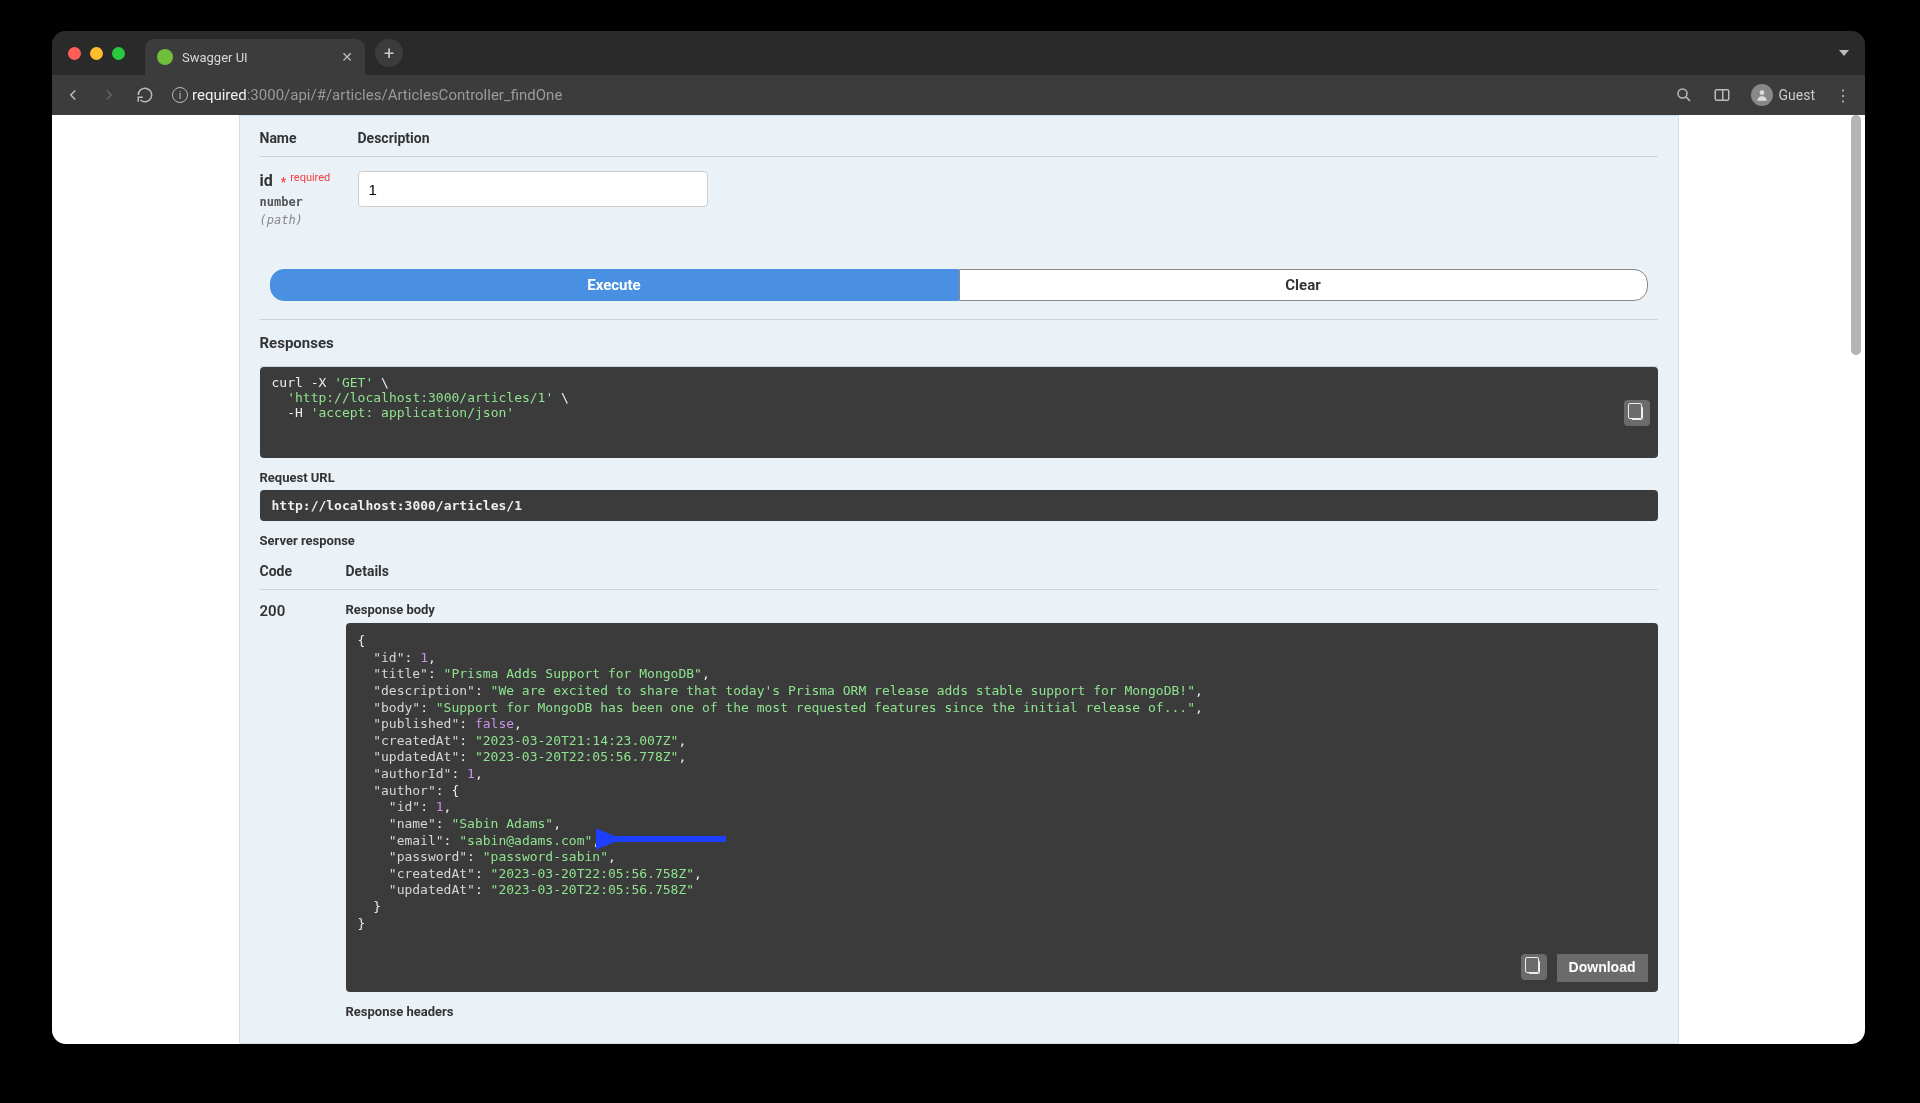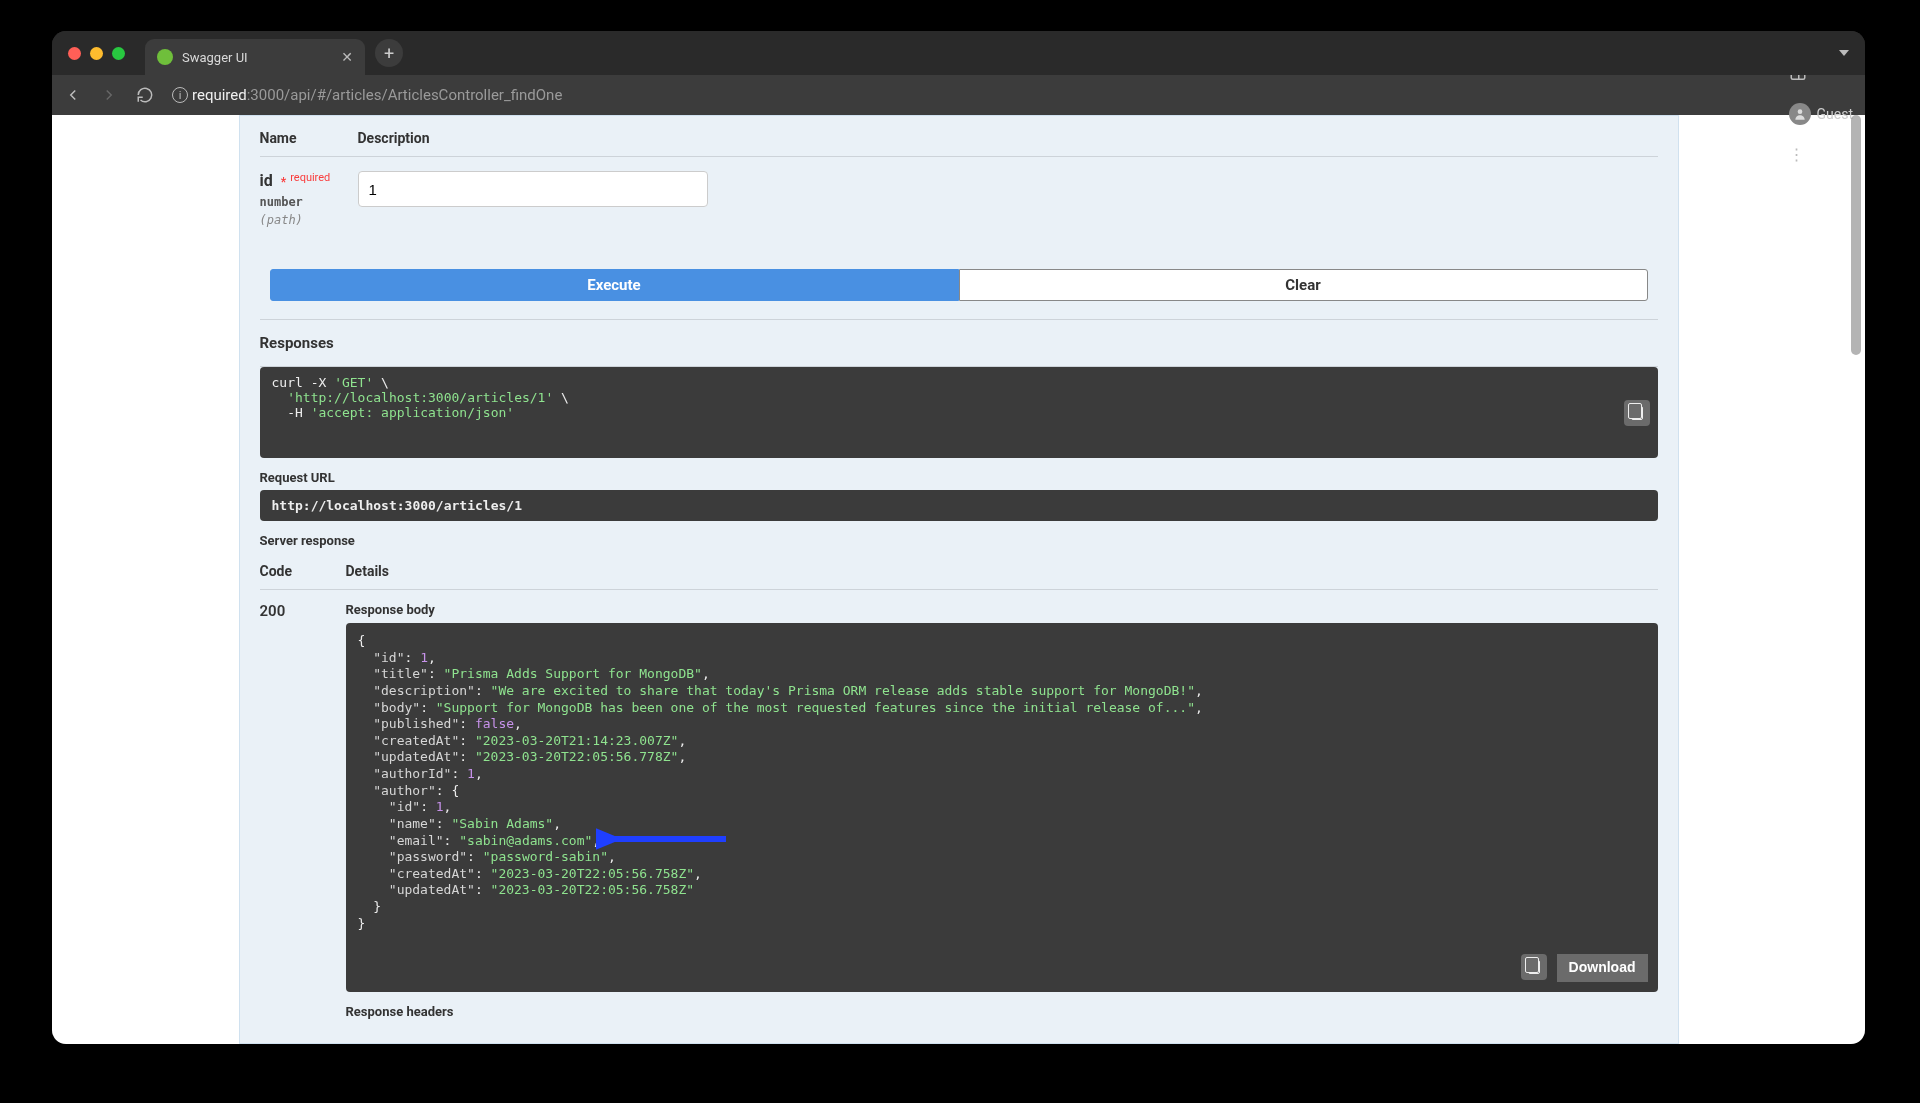--- a/index.html
+++ b/index.html
@@ -134,24 +134,23 @@
     display: flex;
     align-items: center;
     font-size: 15px;
     color: #bbb;
     gap: 0;
   }
   .url-host { color: #eee; }
   .url-rest { color: #9a9a9a; }
   .toolbar-right {
     display: flex;
-    align-items: flex-start;
+    align-items: center;
     gap: 20px;
     color: #ccc;
-    flex-direction: column;
   }
   .profile-chip {
     display: flex;
     align-items: center;
     gap: 6px;
     font-size: 14px;
   }
   .avatar-ico {
     width: 22px; height: 22px;
     border-radius: 50%;
@@ -207,21 +206,21 @@
   .btn-row {
     display: flex;
     gap: 0;
     padding: 14px 10px 18px 10px;
   }
   .btn {
     flex: 1;
     height: 32px;
     font-size: 15px;
     font-weight: 700;
-    border-radius: 3px;
+    border-radius: 14px;
     cursor: pointer;
     display: flex;
     align-items: center;
     justify-content: center;
   }
   .btn-execute {
     background: #4990e2;
     color: #fff;
     border: 1px solid #4990e2;
     border-top-right-radius: 0;

